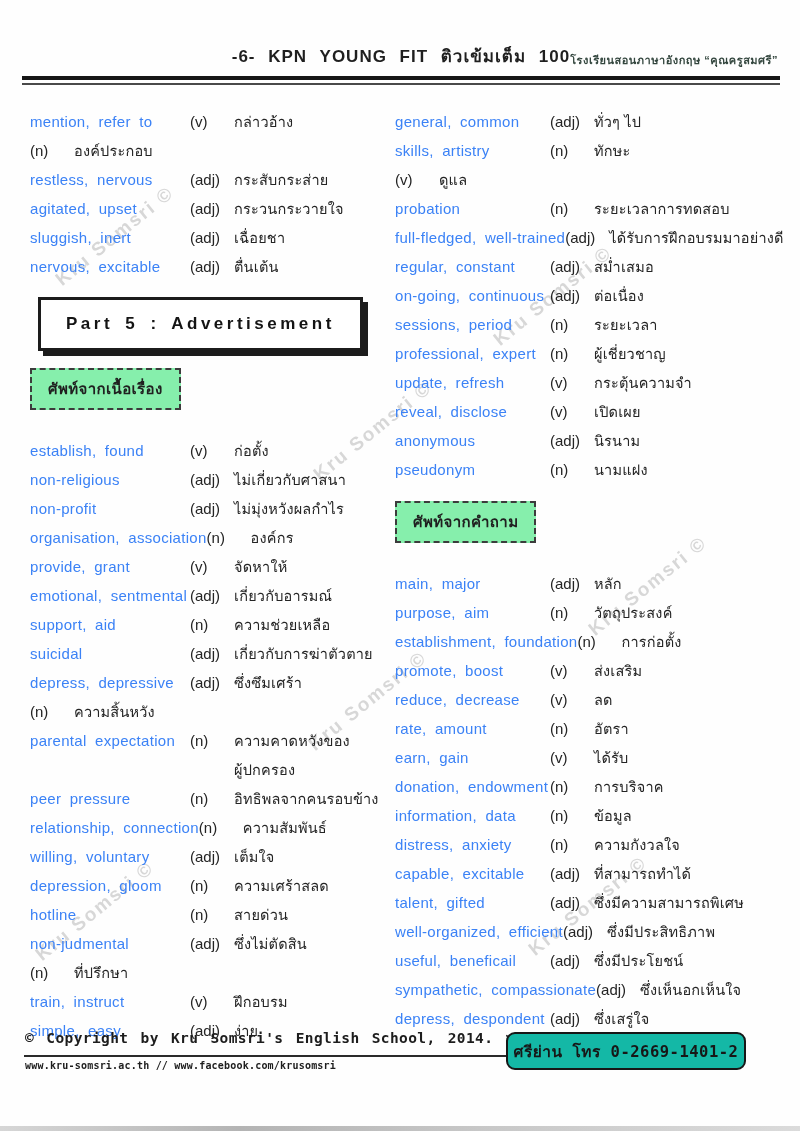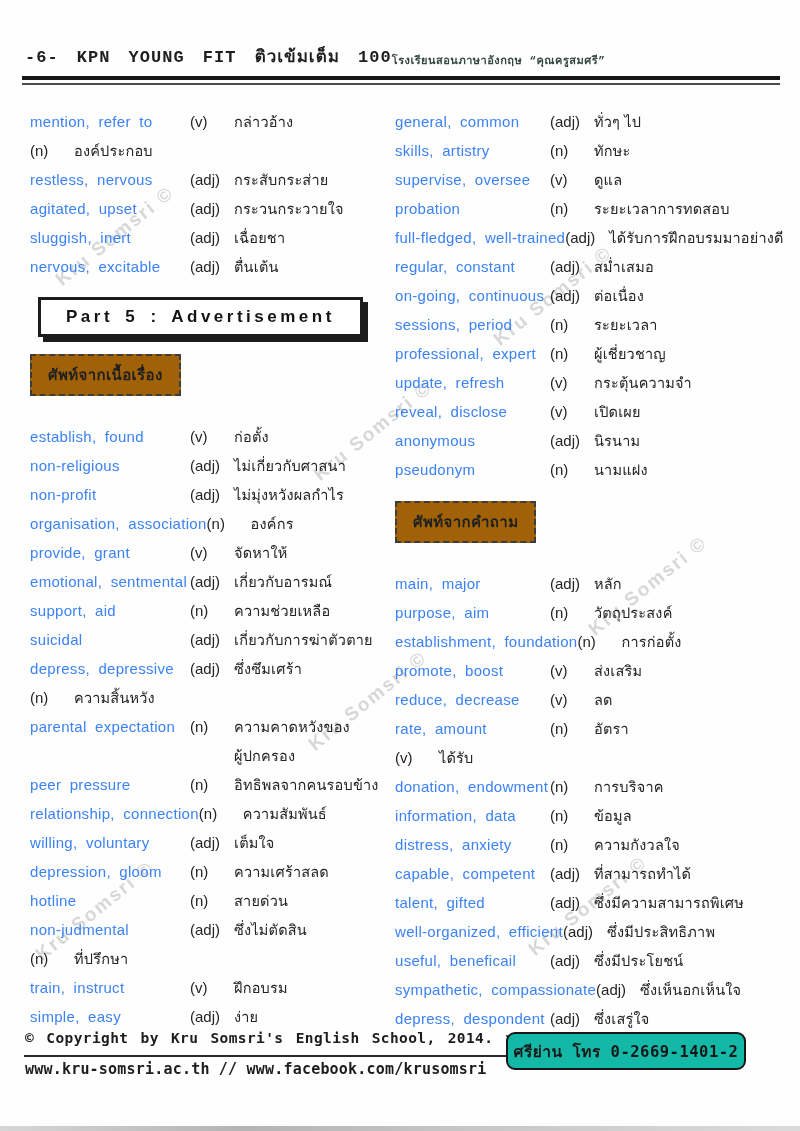--- a/index.html
+++ b/index.html
@@ -7,22 +7,22 @@
     position:relative;
     width:800px;height:1131px;
     background:#fefefe;
     font-family:"Liberation Sans", sans-serif;
     color:#262626;
     overflow:hidden;
   }
   
   .header{
     position:absolute;top:42px;left:25px;right:22px;
-    display:flex;justify-content:flex-start;align-items:flex-end;
-    font-family:Liberation Mono, monospace;
+    display:flex;justify-content:flex-end;align-items:flex-end;
+    font-family:Liberation Sans, sans-serif;
   }
   .header-left{
     font-size:17px;font-weight:bold;letter-spacing:1px;word-spacing:7px;color:#1f1f1f;
   }
   .header-right{
     font-size:11px;color:#33463e;font-weight:bold;letter-spacing:.5px;
   }
   .rule-thick{position:absolute;top:76px;left:22px;right:20px;height:4px;background:#161616;}
   .rule-thin{position:absolute;top:83px;left:22px;right:20px;height:2px;background:#4a4a4a;}
   
@@ -32,27 +32,27 @@
   .vrow{display:flex;align-items:baseline;line-height:29px;height:29px;white-space:nowrap;}
   .vrow .en{min-width:160px;font-size:15px;letter-spacing:.3px;word-spacing:4px;color:#3b82f6;}
   .col-right .vrow .en{min-width:155px;}
   .vrow .pos{min-width:44px;font-size:15px;color:#242424;}
   .vrow .th{font-size:14.5px;color:#242424;letter-spacing:.2px;margin-top:12px;}
   
   .part-box{
     display:inline-block;margin-top:27px;margin-left:8px;
     border:3px solid #1c1c1c;background:#ffffff;
     box-shadow:5px 5px 0 0 #1c1c1c;
-    padding:7px 25px;
+    padding:14px 25px;
     font-size:17px;font-weight:bold;letter-spacing:3.5px;word-spacing:4px;color:#141414;
   }
   
   .dash-box{
     display:inline-block;
-    border:2px dashed #3c3c3c;background:#a16207;
+    border:2px dashed #3c3c3c;background:#86efac;
     padding:7px 16px;
     font-size:15px;font-weight:bold;color:#202020;letter-spacing:.4px;
   }
   .dash-left{margin-top:17px;margin-left:0;}
   .dash-right{margin-top:28px;margin-left:0;}
   .list-after-dash{margin-top:15px;}
   
   .wm{
     position:absolute;
     font-size:19px;letter-spacing:2px;font-weight:bold;
@@ -63,21 +63,21 @@
   
   .footer-copy{
     position:absolute;left:25px;top:1030px;
     font-family:"DejaVu Sans Mono", monospace;
     font-size:14.5px;font-weight:bold;color:#1d1d1d;letter-spacing:.4px;word-spacing:3px;
   }
   .footer-rule{position:absolute;left:24px;top:1055px;width:482px;height:2px;background:#2a2a2a;}
   .footer-urls{
     position:absolute;left:25px;top:1060px;
     font-family:"DejaVu Sans Mono", monospace;
-    font-size:15px;font-weight:bold;color:#1d1d1d;letter-spacing:.2px;
+    font-size:10px;font-weight:bold;color:#1d1d1d;letter-spacing:.2px;
   }
   .phone-box{
     position:absolute;left:506px;top:1032px;width:236px;height:34px;
     border:2.5px solid #171717;border-radius:9px;background:#14b8a6;
     display:flex;align-items:center;justify-content:center;
     font-family:"DejaVu Sans Mono", monospace;
     font-size:15.5px;font-weight:bold;color:#171717;letter-spacing:.5px;
   }
   .scan-band{
     position:absolute;bottom:0;left:0;right:0;height:5px;
@@ -259,21 +259,20 @@
             <span class="en">general, common</span>
             <span class="pos">(adj)</span>
             <span class="th">ทั่วๆ ไป</span>
           </div>
           <div class="vrow">
             <span class="en">skills, artistry</span>
             <span class="pos">(n)</span>
             <span class="th">ทักษะ</span>
           </div>
           <div class="vrow">
-            <span class="en">supervise, oversee</span>
             <span class="pos">(v)</span>
             <span class="th">ดูแล</span>
           </div>
           <div class="vrow">
             <span class="en">probation</span>
             <span class="pos">(n)</span>
             <span class="th">ระยะเวลาการทดสอบ</span>
           </div>
           <div class="vrow">
             <span class="en">full-fledged, well-trained</span>
@@ -351,40 +350,41 @@
             <span class="en">reduce, decrease</span>
             <span class="pos">(v)</span>
             <span class="th">ลด</span>
           </div>
           <div class="vrow">
             <span class="en">rate, amount</span>
             <span class="pos">(n)</span>
             <span class="th">อัตรา</span>
           </div>
           <div class="vrow">
+            <span class="en">earn, gain</span>
             <span class="pos">(v)</span>
             <span class="th">ได้รับ</span>
           </div>
           <div class="vrow">
             <span class="en">donation, endowment</span>
             <span class="pos">(n)</span>
             <span class="th">การบริจาค</span>
           </div>
           <div class="vrow">
             <span class="en">information, data</span>
             <span class="pos">(n)</span>
             <span class="th">ข้อมูล</span>
           </div>
           <div class="vrow">
             <span class="en">distress, anxiety</span>
             <span class="pos">(n)</span>
             <span class="th">ความกังวลใจ</span>
           </div>
           <div class="vrow">
-            <span class="en">capable, competent</span>
+            <span class="en">capable, excitable</span>
             <span class="pos">(adj)</span>
             <span class="th">ที่สามารถทำได้</span>
           </div>
           <div class="vrow">
             <span class="en">talent, gifted</span>
             <span class="pos">(adj)</span>
             <span class="th">ซึ่งมีความสามารถพิเศษ</span>
           </div>
           <div class="vrow">
             <span class="en">well-organized, efficient</span>

